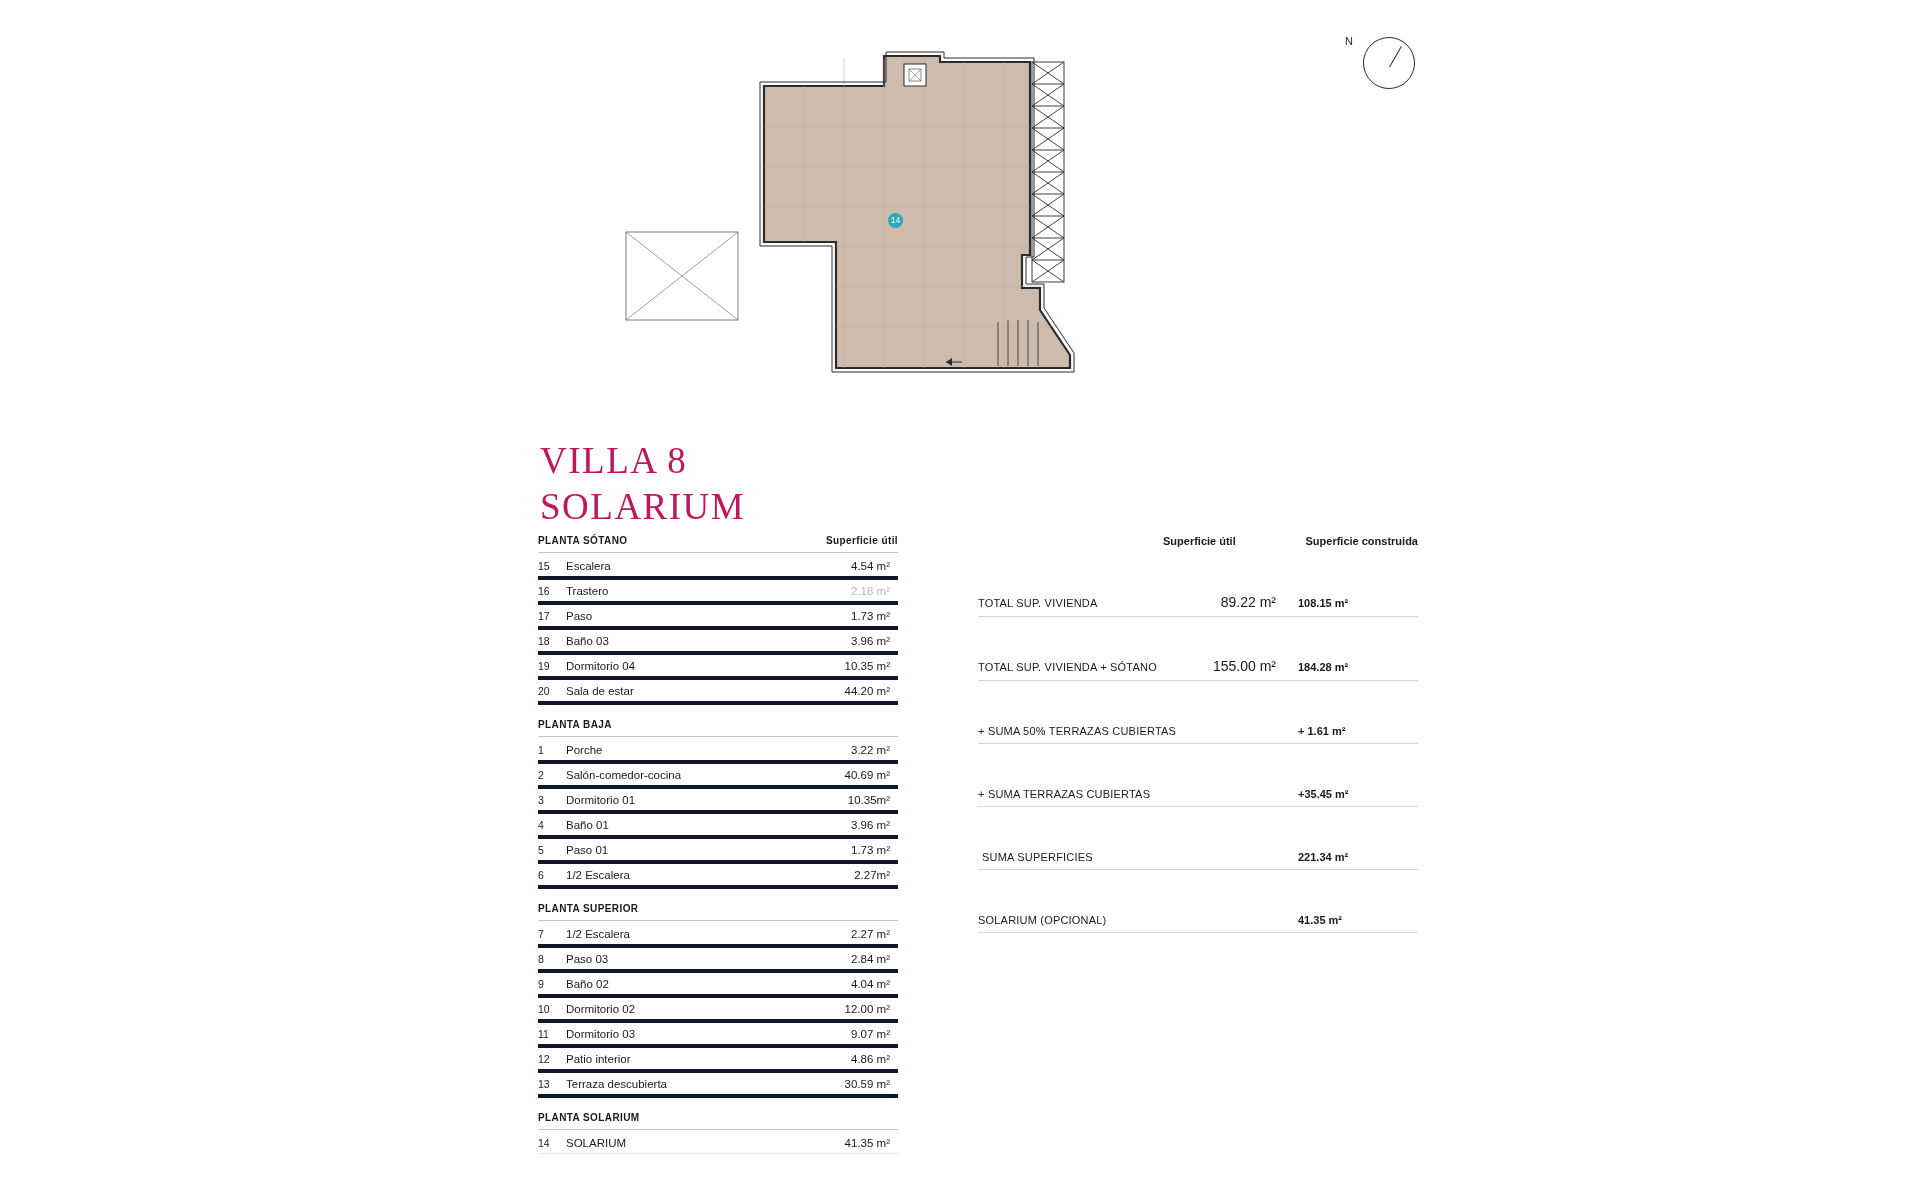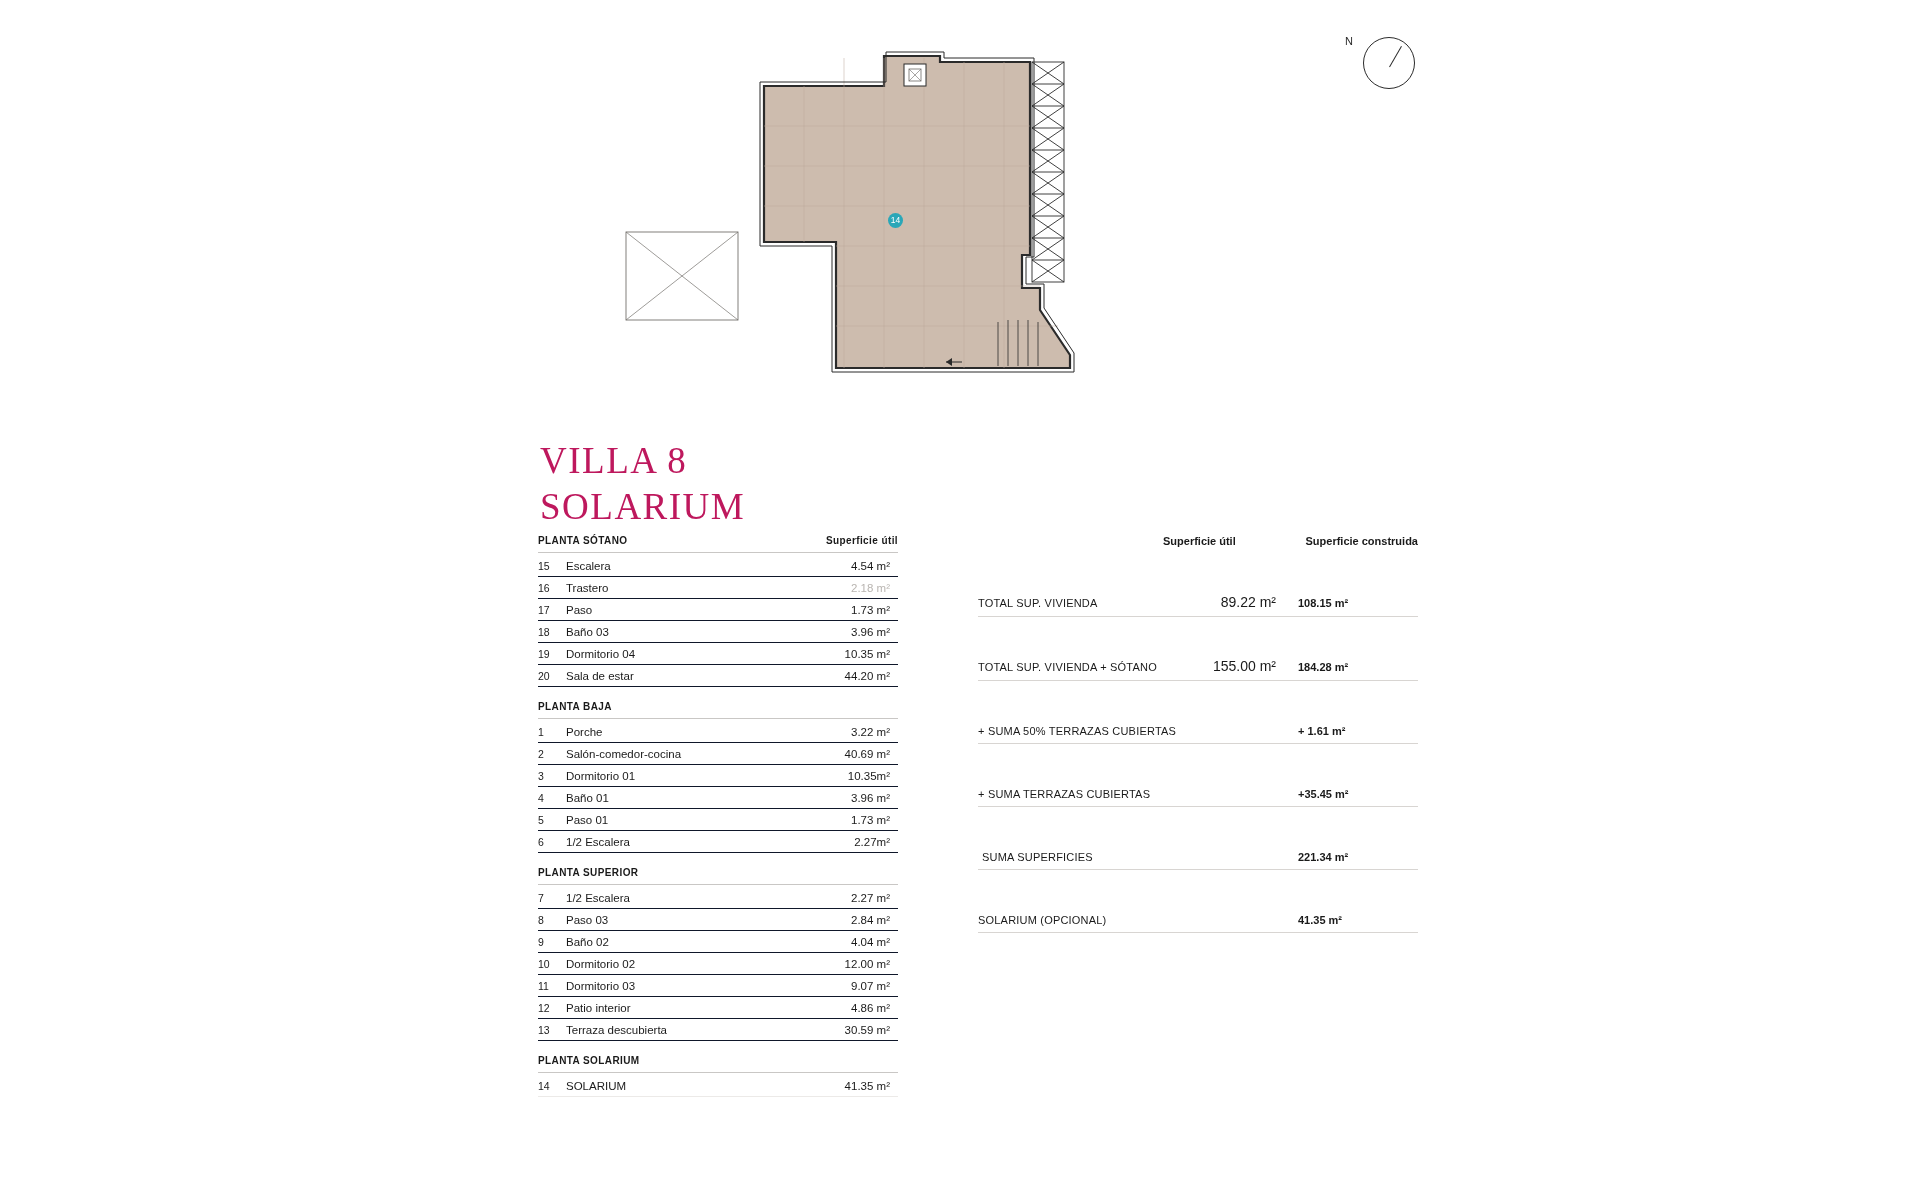--- a/index.html
+++ b/index.html
@@ -103,21 +103,21 @@
     padding-bottom: 6px;
     border-bottom: 1px solid #c9c7c5;
     margin-bottom: 2px;
   }
   .sec-head .sh-right { font-weight: bold; }
 
   .row {
     display: flex;
     align-items: baseline;
     padding: 4.5px 0 4.5px 0;
-    border-bottom: 1px solid #0f172a;
+    border-bottom: 4px solid #0f172a;
   }
   .row:last-child { border-bottom: 1px solid #eceae8; }
   .row .num {
     width: 28px;
     flex: 0 0 28px;
     font-size: 10.5px;
     color: #1a1a1a;
   }
   .row .name {
     flex: 1 1 auto;

